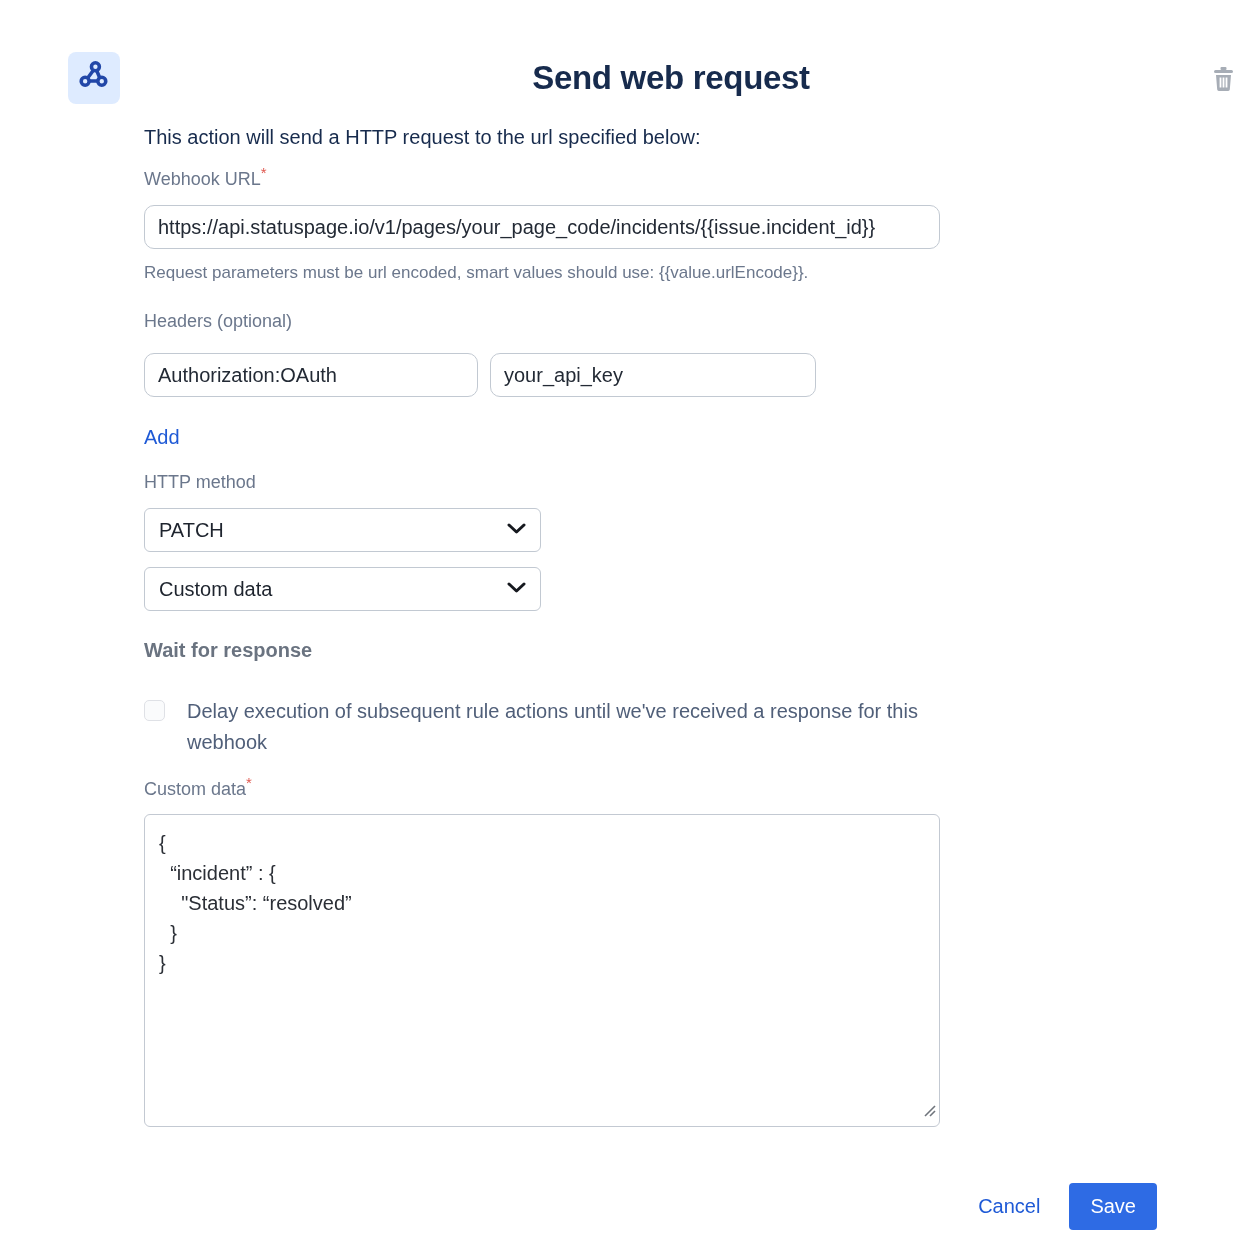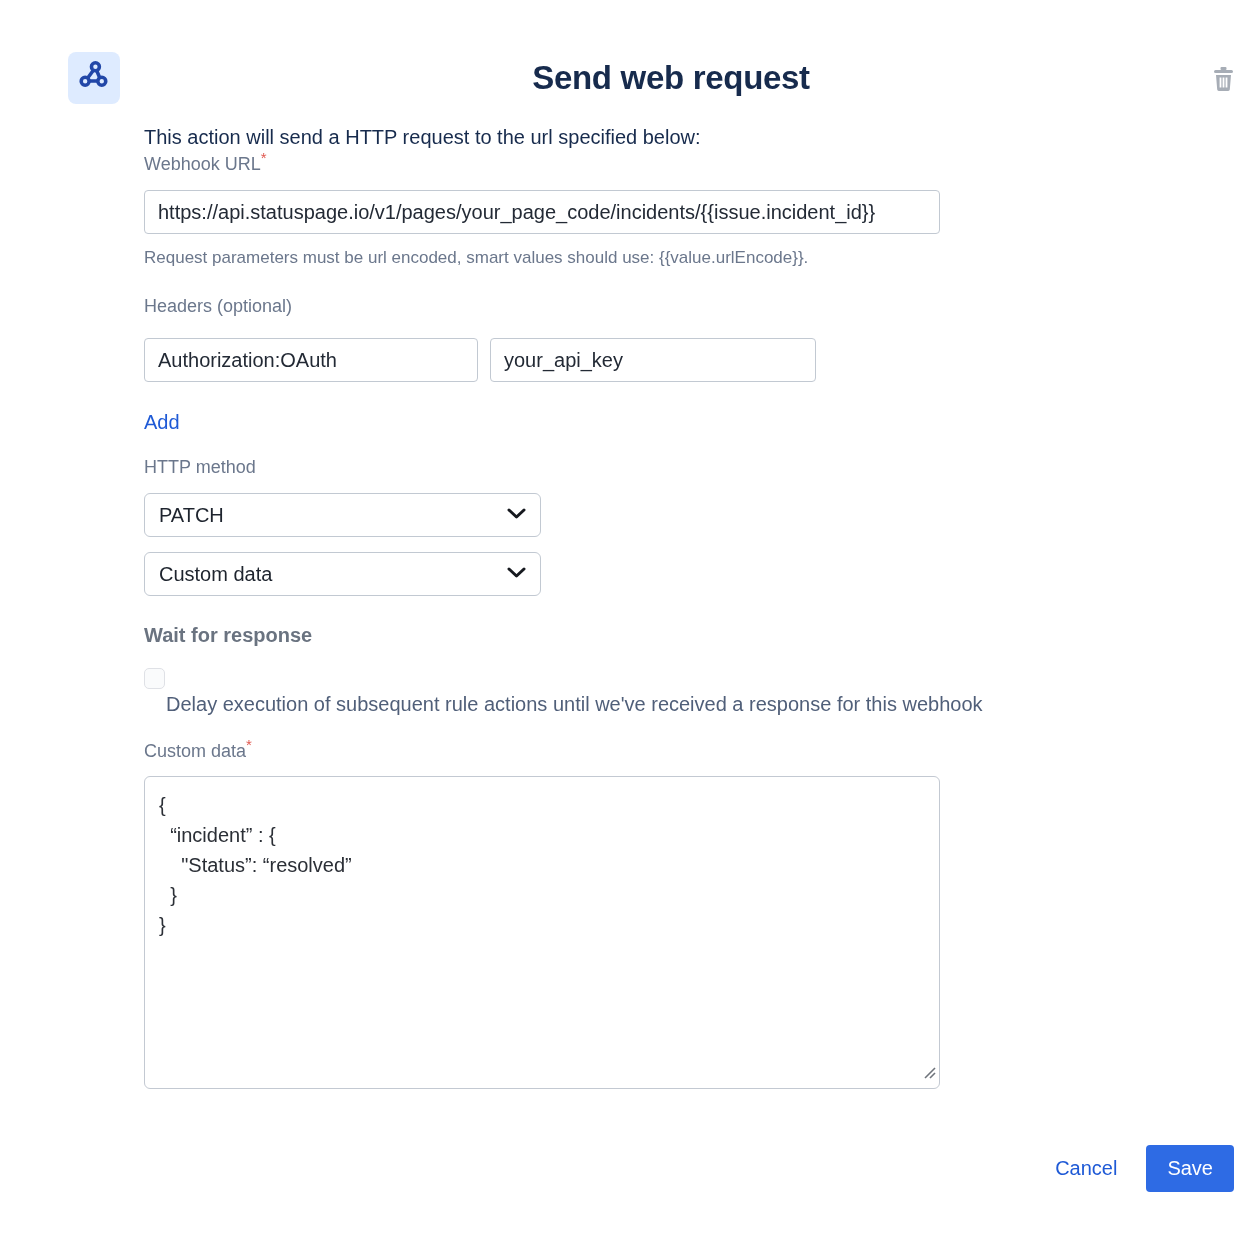--- a/index.html
+++ b/index.html
@@ -41,36 +41,36 @@
 
   
   .form { margin-left: 144px; width: 796px; }
   .description {
     margin-top: 22px;
     font-size: 20px;
     color: #172B4D;
   }
   .field-label {
     display: block;
-    margin-top: 5px;
+    margin-top: 20px;
     font-size: 18px;
     color: #6B778C;
   }
   .req {
     color: #E0584F;
     font-size: 15px;
     vertical-align: super;
     line-height: 0;
   }
   .text-input {
     display: block;
     margin-top: 15px;
     height: 44px;
     border: 1px solid #C2C9D2;
-    border-radius: 4px;
+    border-radius: 10px;
     padding: 0 13px;
     font-size: 20px;
     font-family: "Liberation Sans", sans-serif;
     color: #232A35;
     background: #fff;
     outline: none;
   }
   .full { width: 796px; }
   .helper-text {
     margin-top: 14px;
@@ -110,22 +110,21 @@
   .bold-label {
     display: block;
     margin-top: 28px;
     font-size: 20px;
     font-weight: 700;
     color: #6A7380;
   }
   .checkbox-row {
     display: flex;
     align-items: flex-start;
-    margin-top: 17px;
-    flex-direction: column;
+    margin-top: 34px;
   }
   .checkbox {
     width: 21px; height: 21px;
     margin-top: 4px;
     border: 1px solid #DFE1E6;
     border-radius: 5px;
     background: #FAFBFC;
     flex: 0 0 auto;
     cursor: pointer;
   }
@@ -158,20 +157,21 @@
     right: 4px; bottom: 6px;
     pointer-events: none;
   }
 
   
   .footer {
     display: flex;
     align-items: center;
     justify-content: flex-end;
     margin-top: 56px;
+    padding-right: 77px;
     gap: 29px;
     margin-left: 38px;
   }
   .cancel-link {
     font-size: 20px;
     color: #1F5AD6;
     text-decoration: none;
     cursor: pointer;
   }
   .save-button {

